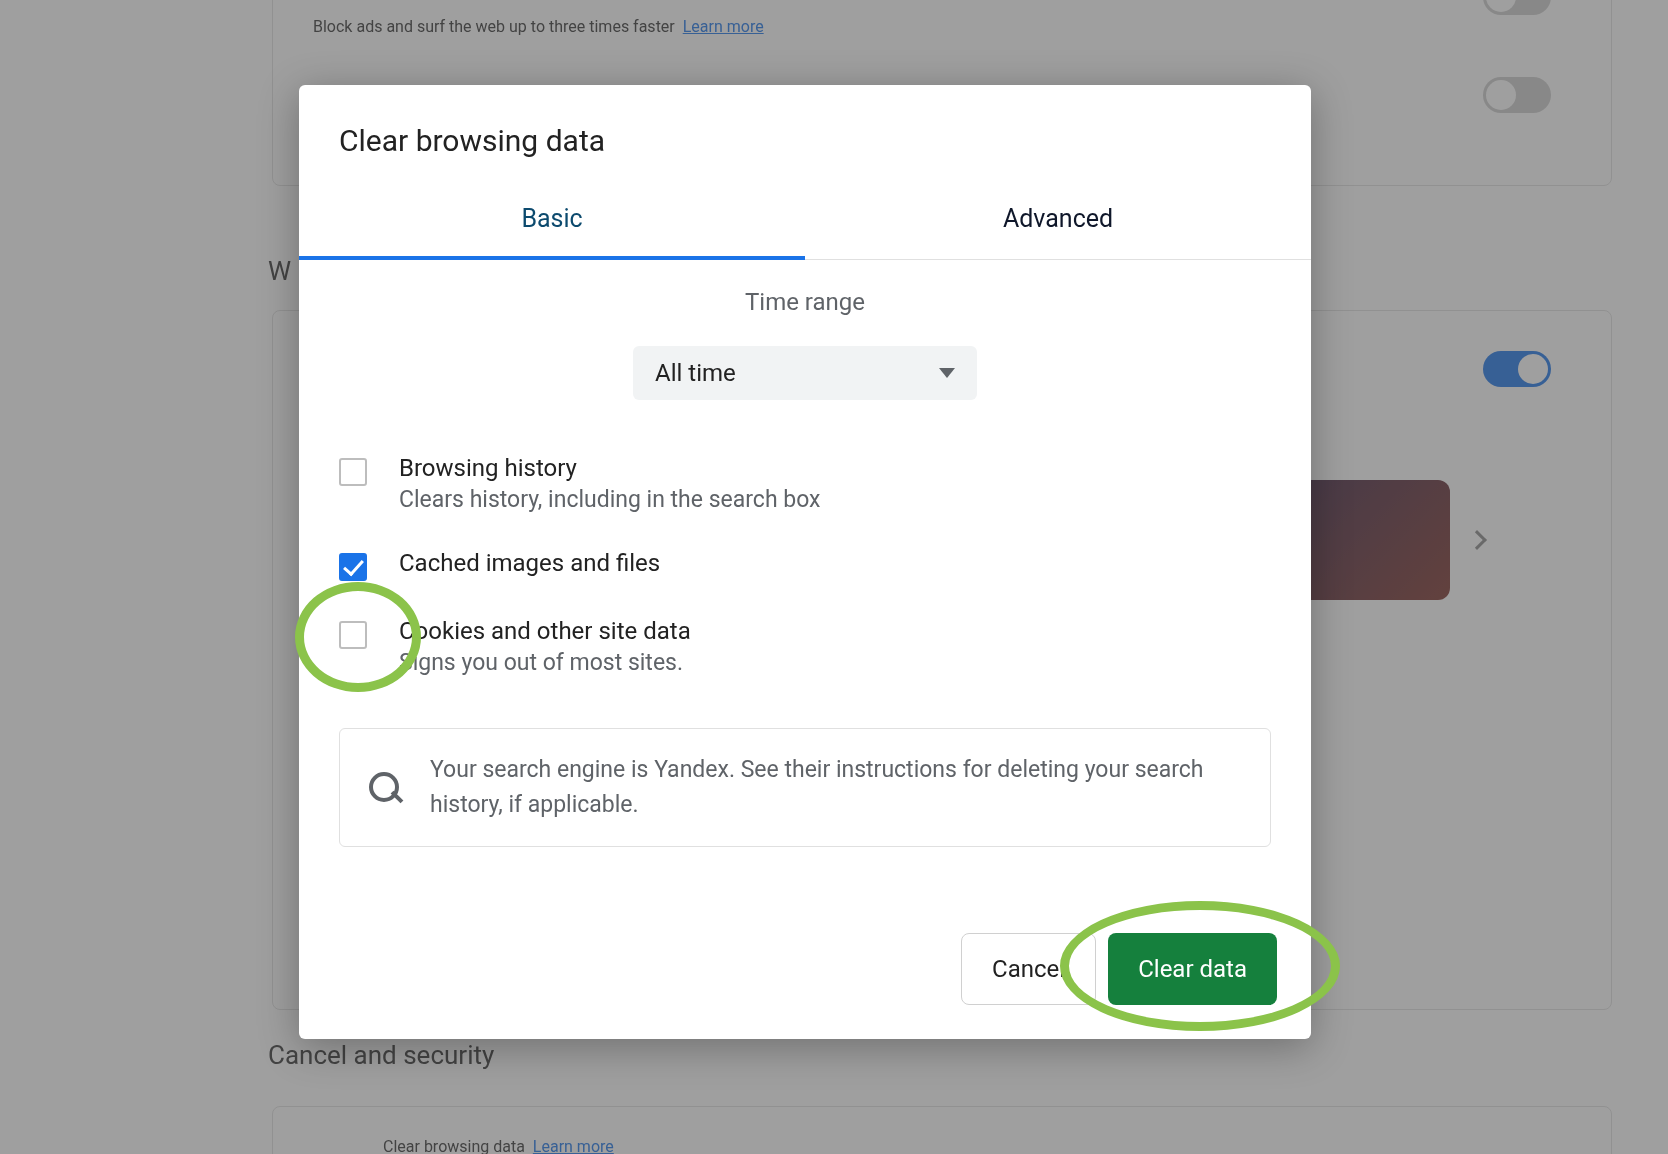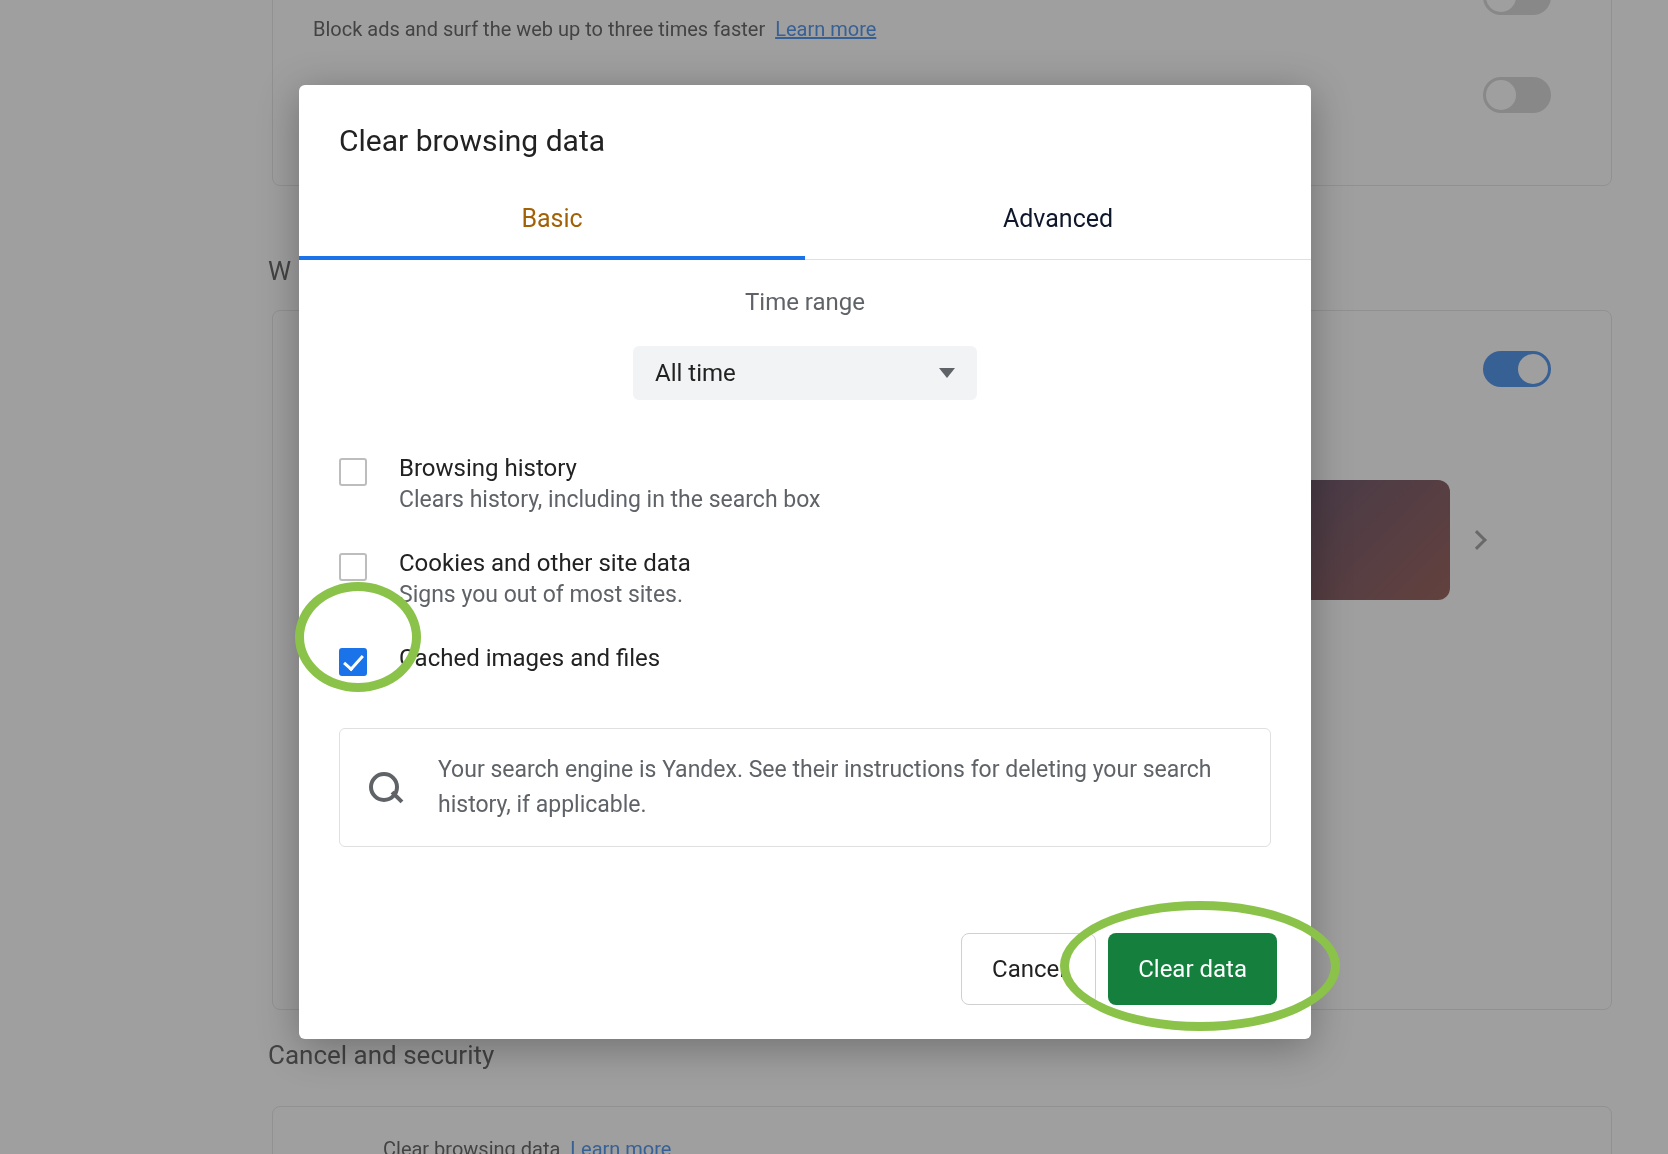--- a/index.html
+++ b/index.html
@@ -28,21 +28,21 @@
 }
 .bg-card.mid {
   left: 272px; top: 310px; width: 1340px; height: 700px;
 }
 .bg-card.bot {
   left: 272px; top: 1106px; width: 1340px; height: 200px;
 }
 .bg-text {
   position: absolute;
   color: #333;
-  font-size: 20px;
+  font-size: 16px;
 }
 .bg-link { color: #1a73e8; text-decoration: underline; }
 .section-header {
   position: absolute; left: 268px;
   font-size: 26px; font-weight: 400; color: #333;
 }
 .toggle {
   position: absolute; right: 60px;
   width: 68px; height: 36px; border-radius: 18px;
   background: #ccc;
@@ -83,21 +83,21 @@
   font-size: 30px; font-weight: 400; color: #222;
 }
 .tabs {
   display: flex; border-bottom: 1px solid #e0e0e0;
 }
 .tab {
   flex: 1; text-align: center; padding: 18px 0 26px 0;
   font-size: 25px; color: #0f172a; cursor: pointer;
   position: relative;
 }
-.tab.active { color: #a16207; }
+.tab.active { color: #0c4a6e; }
 .tab.active::after {
   content: ''; position: absolute; left: 0; bottom: -1px;
   width: 100%; height: 4px; background: #1a73e8;
 }
 .dialog-body { padding: 28px 40px 10px 40px; flex: 1; }
 .time-row { display: flex; align-items: center; gap: 30px; margin-bottom: 36px; flex-direction: column; }
 .time-label { font-size: 24px; color: #5f6368; }
 .time-select {
   display: flex; align-items: center; justify-content: space-between;
   width: 344px; height: 54px; padding: 0 22px;
@@ -123,21 +123,21 @@
   content: ''; position: absolute; left: 7px; top: 1px;
   width: 8px; height: 16px;
   border-right: 3px solid #fff; border-bottom: 3px solid #fff;
   transform: rotate(42deg);
 }
 .option-text .title { font-size: 24px; color: #222; margin-bottom: 4px; }
 .option-text .desc { font-size: 23px; color: #5f6368; }
 .info-box {
   margin-top: 34px; padding: 24px 28px;
   border: 1px solid #e0e0e0; border-radius: 6px;
-  display: flex; align-items: center; gap: 36px;
+  display: flex; align-items: center; gap: 28px;
 }
 .search-icon-sm {
   width: 34px; height: 34px; flex-shrink: 0; position: relative;
 }
 .search-icon-sm::before {
   content: ''; position: absolute; left: 1px; top: 1px;
   width: 22px; height: 22px; border: 4px solid #5f6368; border-radius: 50%;
 }
 .search-icon-sm::after {
   content: ''; position: absolute; left: 22px; top: 24px;
@@ -223,34 +223,34 @@
 
     <div class="option">
       <div class="checkbox"></div>
       <div class="option-text">
         <div class="title">Browsing history</div>
         <div class="desc">Clears history, including in the search box</div>
       </div>
     </div>
 
     <div class="option">
+      <div class="checkbox checked"></div>
+      <div class="option-text">
+        <div class="title">Cached images and files</div>
+      </div>
+    </div>
+
+    <div class="option">
       <div class="checkbox"></div>
       <div class="option-text">
         <div class="title">Cookies and other site data</div>
         <div class="desc">Signs you out of most sites.</div>
       </div>
     </div>
 
-    <div class="option">
-      <div class="checkbox checked"></div>
-      <div class="option-text">
-        <div class="title">Cached images and files</div>
-      </div>
-    </div>
-
     <div class="info-box">
       <div class="search-icon-sm"></div>
       <div class="info-text">Your search engine is Yandex. See their instructions for deleting your search history, if applicable.</div>
     </div>
   </div>
 
   <div class="dialog-actions">
     <div class="btn secondary">Cancel</div>
     <div class="btn primary">Clear data</div>
   </div>

